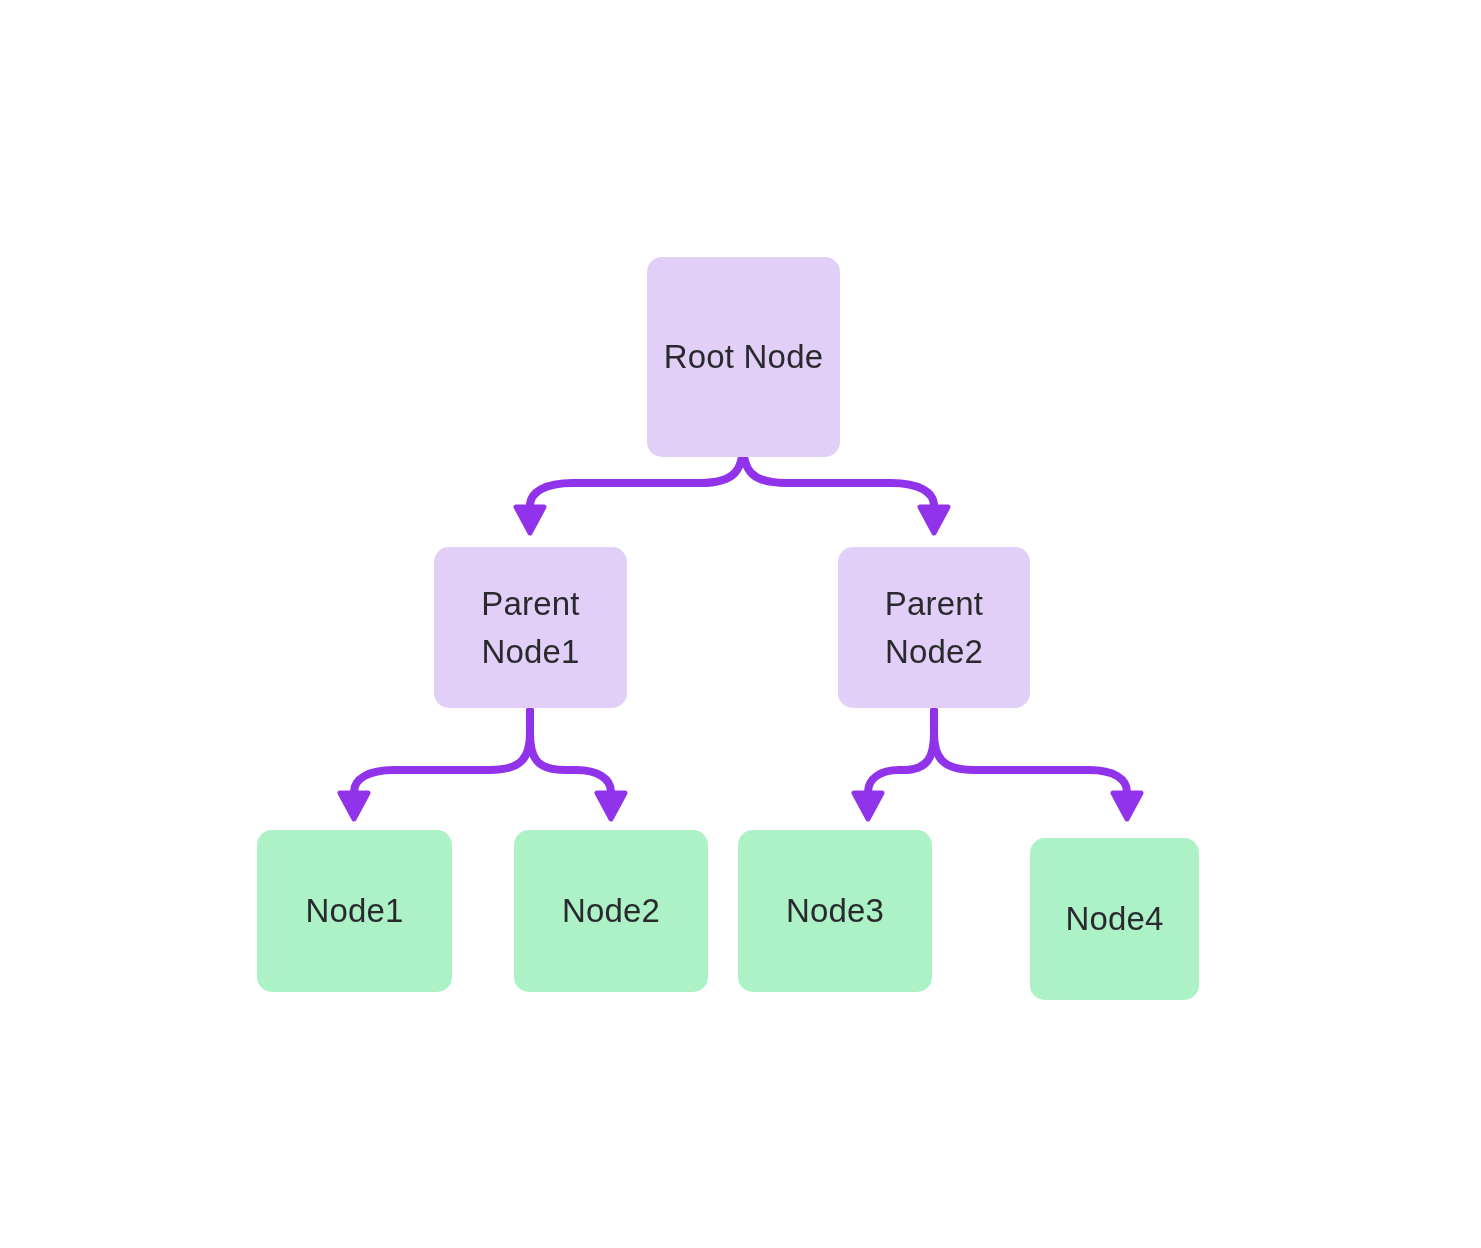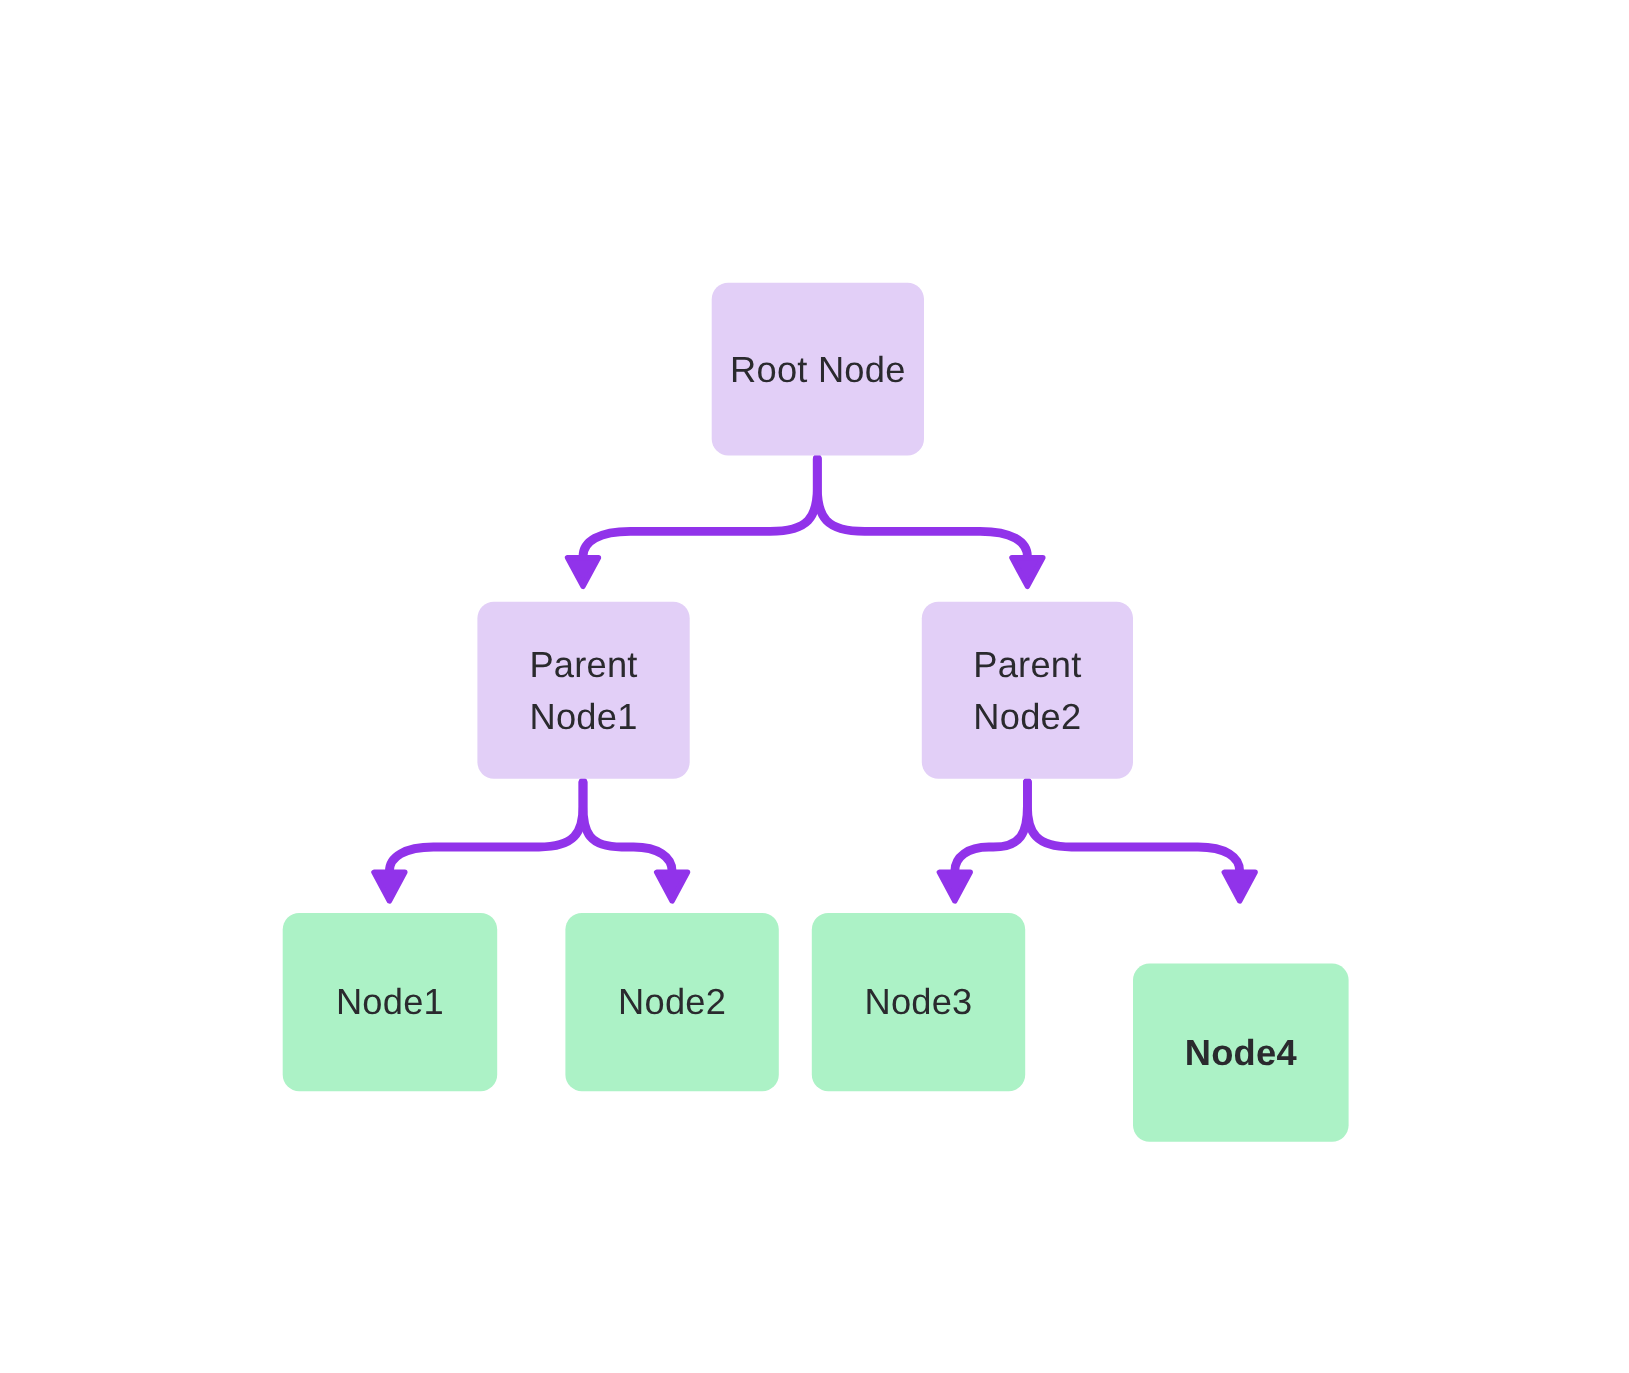--- a/index.html
+++ b/index.html
@@ -31,27 +31,27 @@
     font-size: 33px;
     font-weight: 500;
     color: #2a2a2e;
     line-height: 48px;
     white-space: pre-line;
     letter-spacing: 0.2px;
   }
   .node--purple { background: #e2cff7; }
   .node--green  { background: #acf2c6; }
 
-  .node-root    { left: 647px;  top: 257px; width: 193px; height: 157px; }
+  .node-root    { left: 647px;  top: 257px; width: 193px; height: 200px; }
   .node-parent1 { left: 434px;  top: 547px; width: 193px; height: 161px; }
   .node-parent2 { left: 838px;  top: 547px; width: 192px; height: 161px; }
   .node-leaf1   { left: 257px;  top: 830px; width: 195px; height: 162px; }
   .node-leaf2   { left: 514px;  top: 830px; width: 194px; height: 162px; }
   .node-leaf3   { left: 738px;  top: 830px; width: 194px; height: 162px; }
-  .node-leaf4   { left: 1030px; top: 876px; width: 196px; height: 162px; font-weight: bold; }
+  .node-leaf4   { left: 1030px; top: 838px; width: 169px; height: 162px; }
 
   .edge-path {
     fill: none;
     stroke: #9133ea;
     stroke-width: 8;
     stroke-linecap: round;
   }
   .edge-arrow {
     fill: #9133ea;
     stroke: #9133ea;

